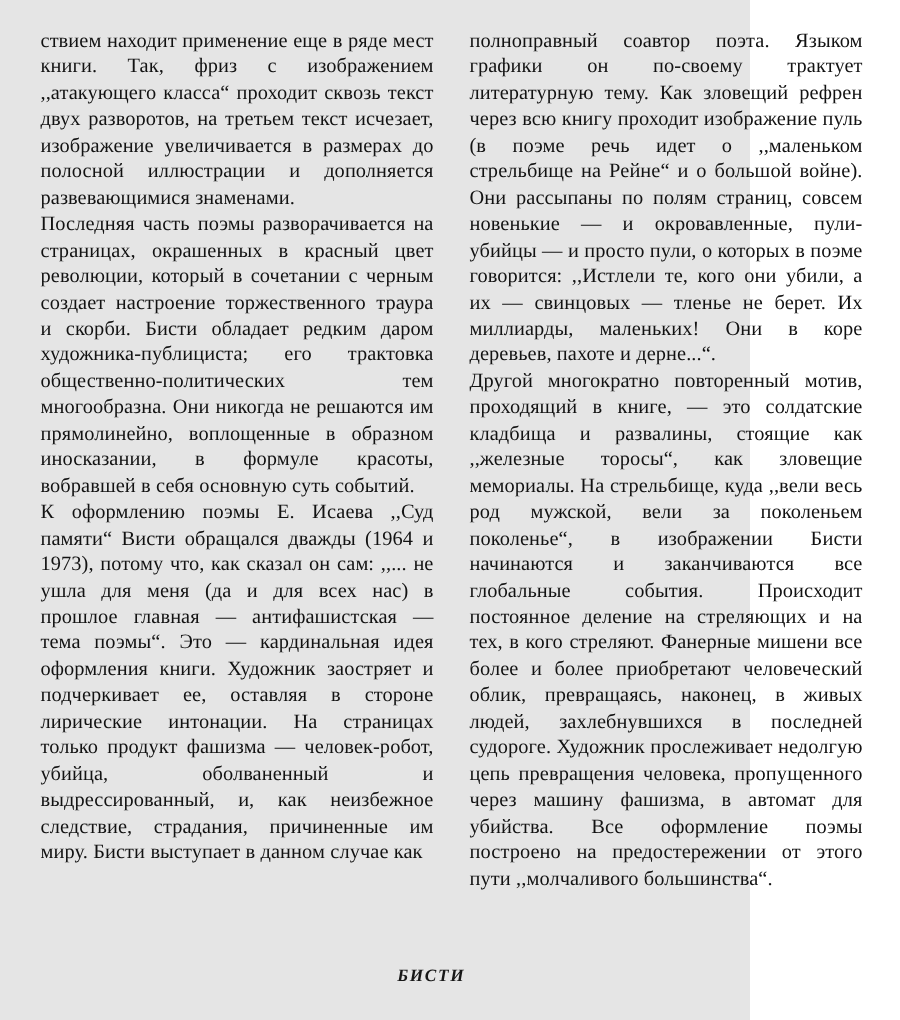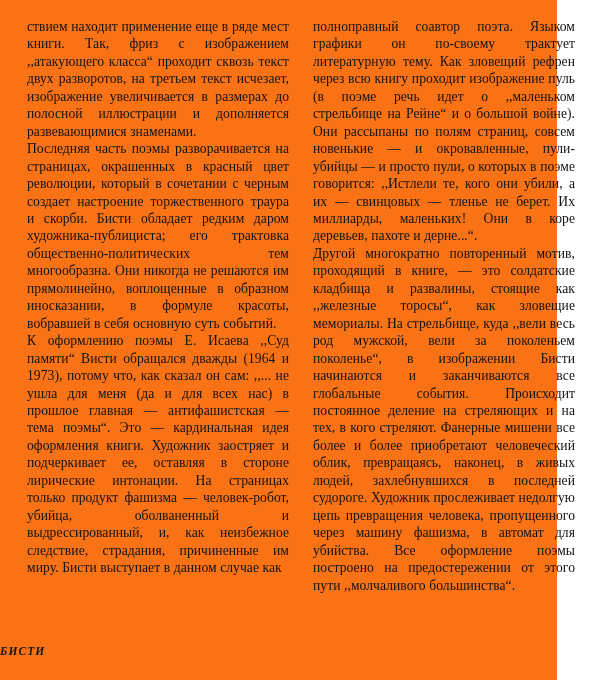--- a/index.html
+++ b/index.html
@@ -12,23 +12,23 @@
     width: 600px;
     height: 680px;
     overflow: hidden;
     font-family: "Liberation Serif", "DejaVu Serif", serif;
     color: #111111;
     -webkit-font-smoothing: antialiased;
   }
 
   .page {
     position: relative;
-    width: 557px;
+    width: 500px;
     height: 680px;
-    background: #f97316;
+    background: #e5e5e5;
     box-sizing: border-box;
   }
 
   .columns {
     position: absolute;
     top: 18px;
     left: 27px;
     width: 548px;
     height: 620px;
     display: flex;
@@ -58,21 +58,21 @@
   
   .column p.full-last > :last-child {
     display: inline;
   }
 
   .footer-mark {
     position: absolute;
     left: 0;
     top: 645px;
     width: 575px;
-    text-align: left;
+    text-align: center;
     font-family: "Liberation Serif", "DejaVu Serif", serif;
     font-style: italic;
     font-weight: 700;
     font-size: 11.5px;
     letter-spacing: 1.1px;
     color: #171717;
   }
 </style>
 </head>
 <body>

